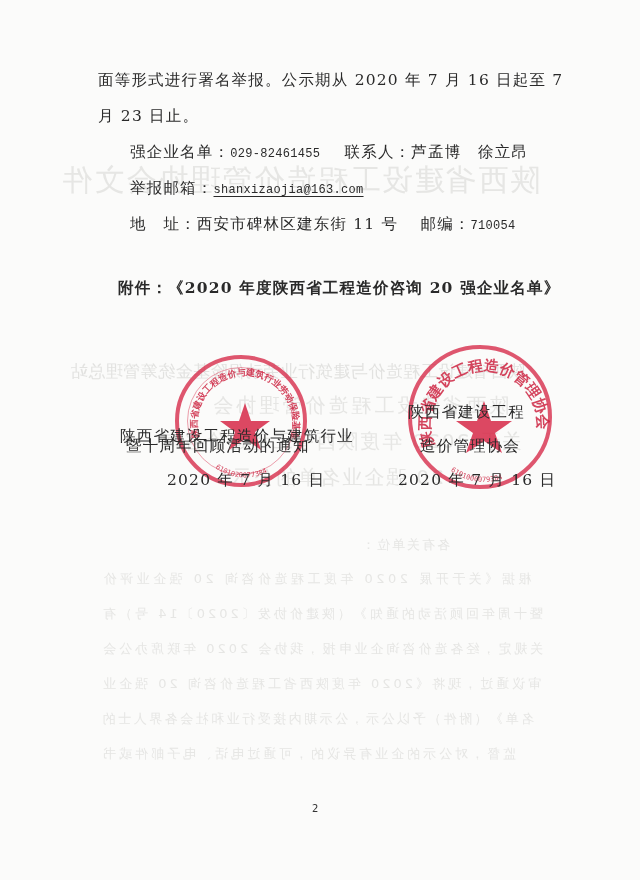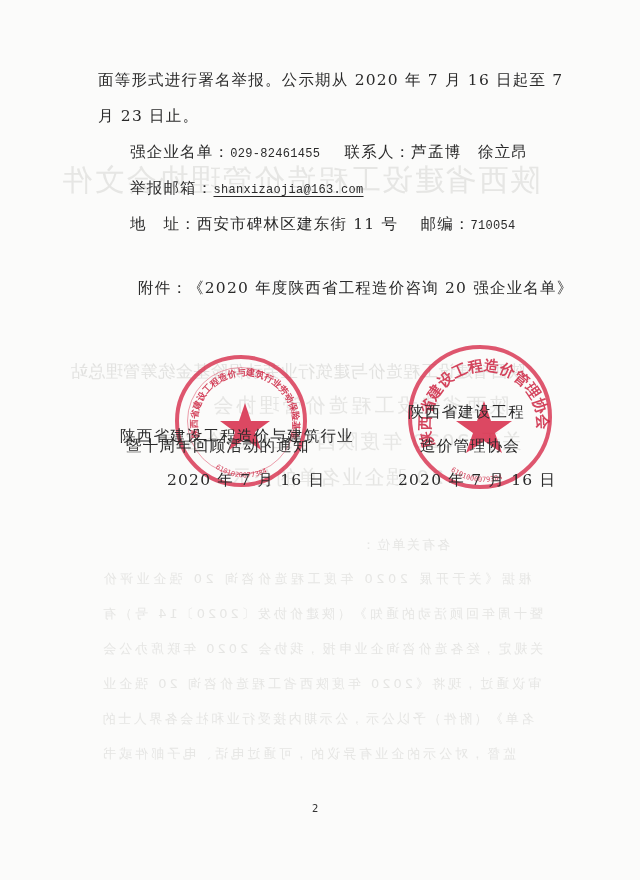--- a/index.html
+++ b/index.html
@@ -65,21 +65,21 @@
   <div class="line" style="left:130px; top:178px;">
     <span>举报邮箱：</span><span class="mono email">shanxizaojia@163.com</span>
   </div>
 
   <div class="line" style="left:130px; top:214px;">
     <span>地　址：</span><span>西安市碑林区建东街 11 号</span>
     <span style="display:inline-block; width:10px;"></span>
     <span>邮编：</span><span class="mono">710054</span>
   </div>
 
-  <div class="line" style="left:138px; top:278px;">附件：《2020 年度陕西省工程造价咨询 20 强企业名单》</div>
+  <div class="line" style="left:118px; top:278px;font-weight:bold;">附件：《2020 年度陕西省工程造价咨询 20 强企业名单》</div>
 
   <div class="stamp" style="left:175px; top:355px; width:132px; height:132px;">
     <div class="inner-ring"></div>
     <svg width="132" height="132" viewBox="0 0 132 132">
       <defs>
         <path id="arcL" d="M 20 78 A 48 48 0 1 1 112 78"></path>
         <path id="arcLb" d="M 30 104 A 52 52 0 0 0 102 104"></path>
       </defs>
       <polygon points="66,44 72,62 91,62 76,73 82,91 66,80 50,91 56,73 41,62 60,62" fill="rgba(214,40,70,0.85)"></polygon>
       <text class="arc-text" style="font-size:9px;"><textPath href="#arcL">陕西省建设工程造价与建筑行业劳动保险基金统筹管理总站</textPath></text>

